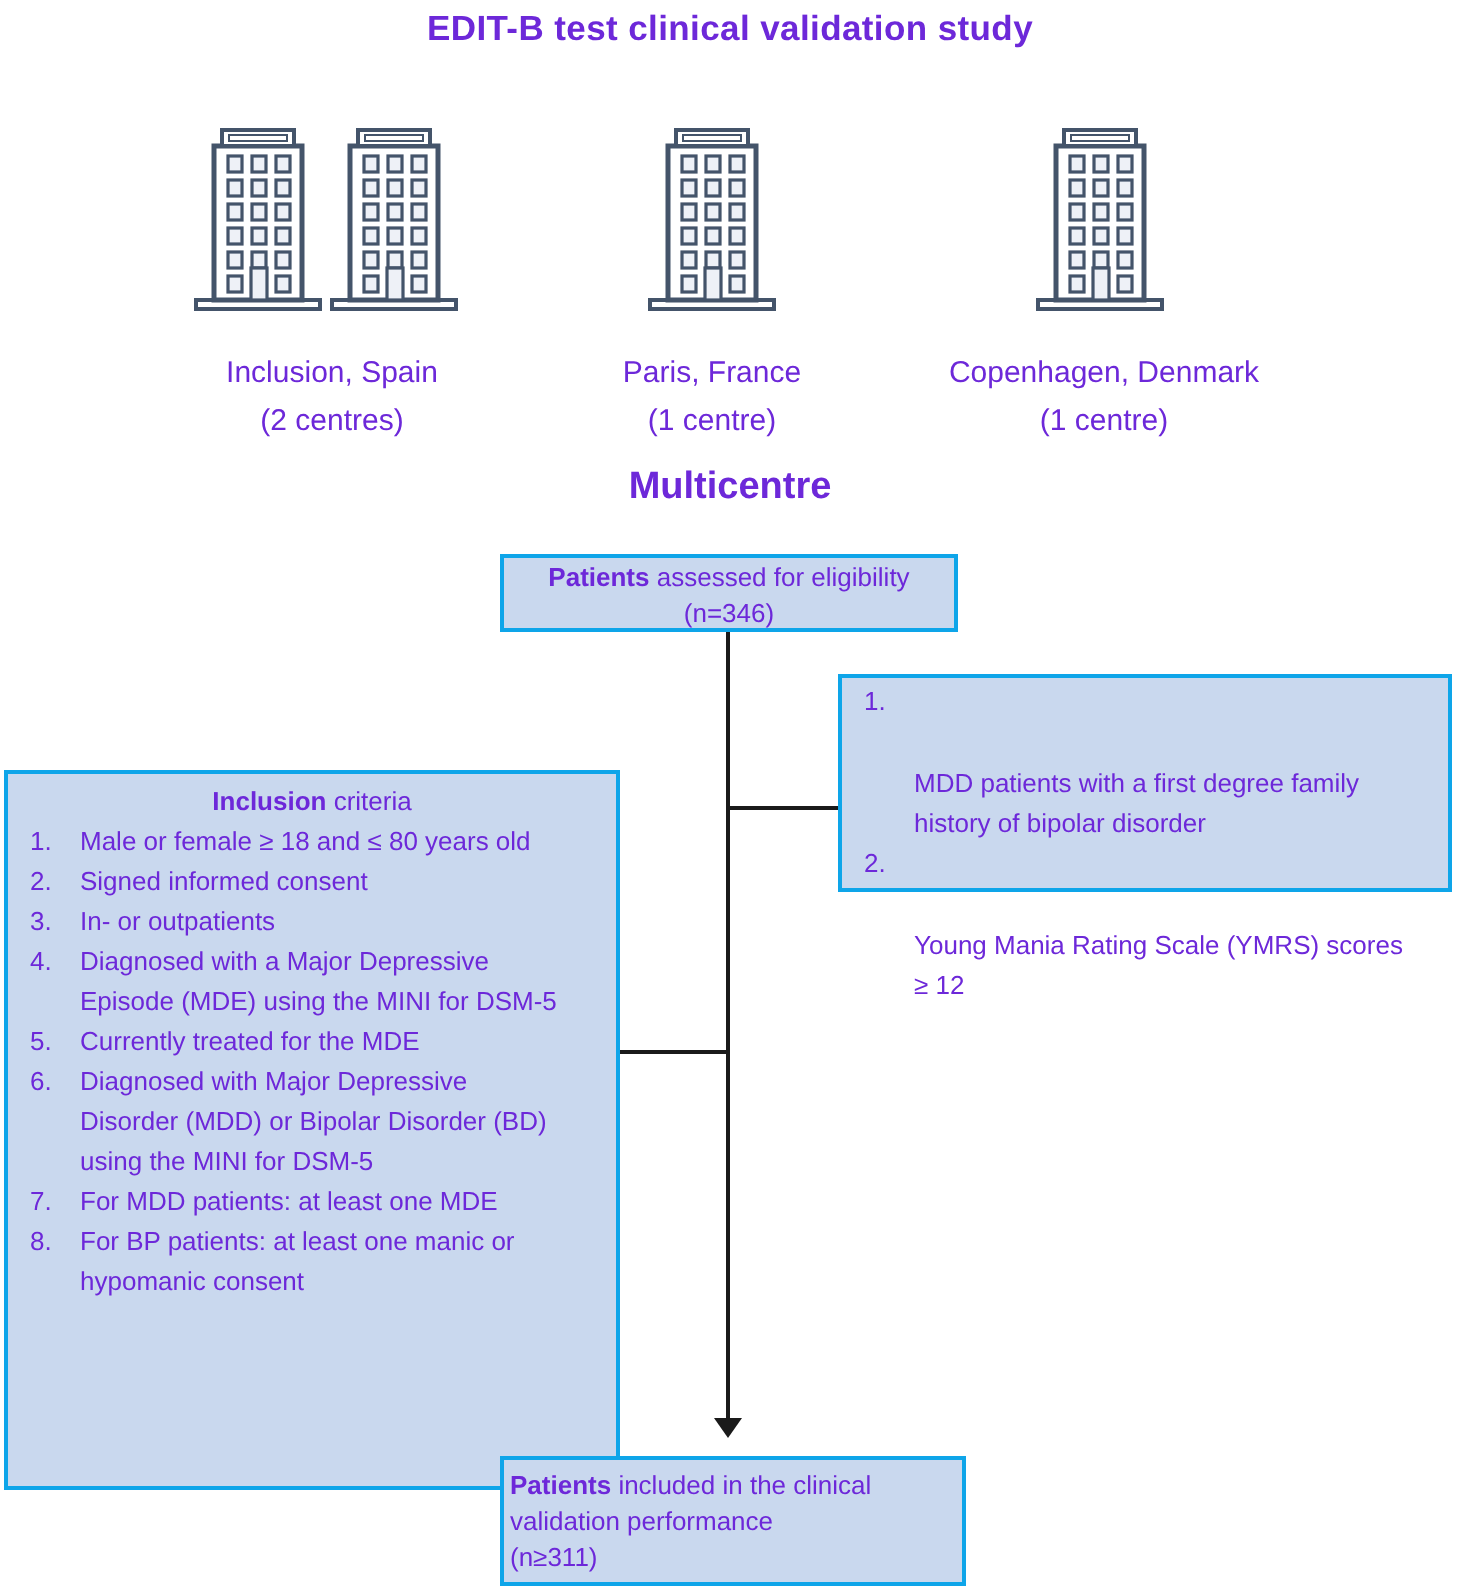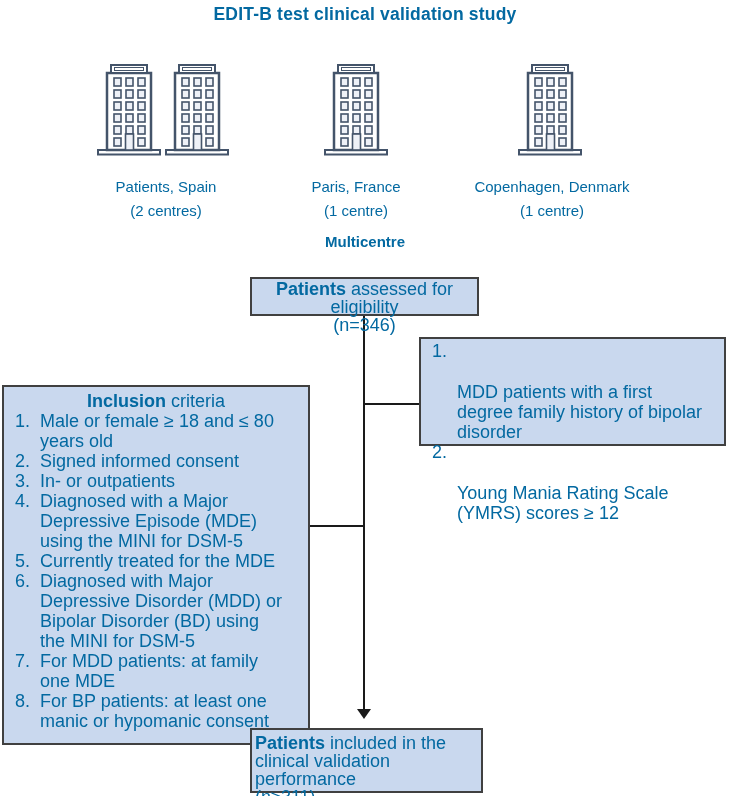--- a/index.html
+++ b/index.html
@@ -1,37 +1,37 @@
 <!DOCTYPE html>
 <html><head>
 <meta charset="utf-8">
 <style>
   html,body { margin:0; padding:0; background:#ffffff; }
   .canvas {
     position:relative; width:730px; height:796px; background:#ffffff;
-    font-family:"Liberation Sans", sans-serif; color:#0369a1; overflow:hidden;
+    font-family:"Liberation Sans", sans-serif; color:#6d28d9; overflow:hidden;
   }
   .title {
     position:absolute; top:4px; left:0; width:730px; text-align:center;
     font-size:17.5px; font-weight:bold; letter-spacing:0.2px;
   }
   .building { position:absolute; width:66px; height:95px; top:62px; }
   .b-barcelona-1 { left:96px; }
   .b-barcelona-2 { left:164px; }
   .b-paris { left:323px; }
   .b-copenhagen { left:517px; }
   .site-label { position:absolute; top:175px; text-align:center; font-size:15px; line-height:24px; }
   .lbl-barcelona { left:46px; width:240px; }
   .lbl-paris { left:256px; width:200px; }
   .lbl-copenhagen { left:430px; width:244px; }
   .multicentre { position:absolute; top:233px; left:0; width:730px; text-align:center;
-    font-size:15px; font-weight:bold; }
+    font-size:19px; font-weight:bold; }
   .fbox {
-    position:absolute; background:#c9d8ee; border:2px solid #404040;
-    box-sizing:border-box; font-size:18px; line-height:18px; z-index:2;
+    position:absolute; background:#c9d8ee; border:2px solid #0ea5e9;
+    box-sizing:border-box; font-size:13px; line-height:18px; z-index:2;
   }
   .box-eligibility { left:250px; top:277px; width:229px; height:39px; text-align:center; padding-top:1px; }
   .box-exclusion  { left:419px; top:337px; width:307px; height:109px; line-height:20px; padding-top:2px; }
   .box-inclusion  { left:2px;   top:385px; width:308px; height:360px; line-height:20px; padding-top:4px; }
   .box-included   { left:250px; top:728px; width:233px; height:65px; padding:4px 3px 0; }
   .box-title { text-align:center; }
   .b { font-weight:bold; }
   .li-row { display:flex; }
   .li-num { flex:0 0 36px; width:36px; padding-left:11px; box-sizing:border-box; }
   .box-exclusion .li-text { flex:1; padding-right:18px;margin-top:41px; }
@@ -89,21 +89,21 @@
       <use href="#bldg"></use>
     </svg>
   <svg class="building b-paris">
       <use href="#bldg"></use>
     </svg>
   <svg class="building b-copenhagen">
       <use href="#bldg"></use>
     </svg>
 
   <div class="site-label lbl-barcelona">
-    <div>Patients, Spain</div>
+    <div>Inclusion, Spain</div>
     <div>(2 centres)</div>
   </div>
   <div class="site-label lbl-paris">
     <div>Paris, France</div>
     <div>(1 centre)</div>
   </div>
   <div class="site-label lbl-copenhagen">
     <div>Copenhagen, Denmark</div>
     <div>(1 centre)</div>
   </div>
@@ -155,21 +155,21 @@
         <div class="li-row">
           <div class="li-num">5.</div>
           <div class="li-text">Currently treated for the MDE</div>
         </div>
         <div class="li-row">
           <div class="li-num">6.</div>
           <div class="li-text">Diagnosed with Major Depressive Disorder (MDD) or Bipolar Disorder (BD) using the MINI for DSM-5</div>
         </div>
         <div class="li-row">
           <div class="li-num">7.</div>
-          <div class="li-text">For MDD patients: at family one MDE</div>
+          <div class="li-text">For MDD patients: at least one MDE</div>
         </div>
         <div class="li-row">
           <div class="li-num">8.</div>
           <div class="li-text">For BP patients: at least one manic or hypomanic consent</div>
         </div>
       </div>
   </div>
 
   <div class="fbox box-included">
     <div><span class="b">Patients</span><span> included in the clinical validation performance</span></div>

